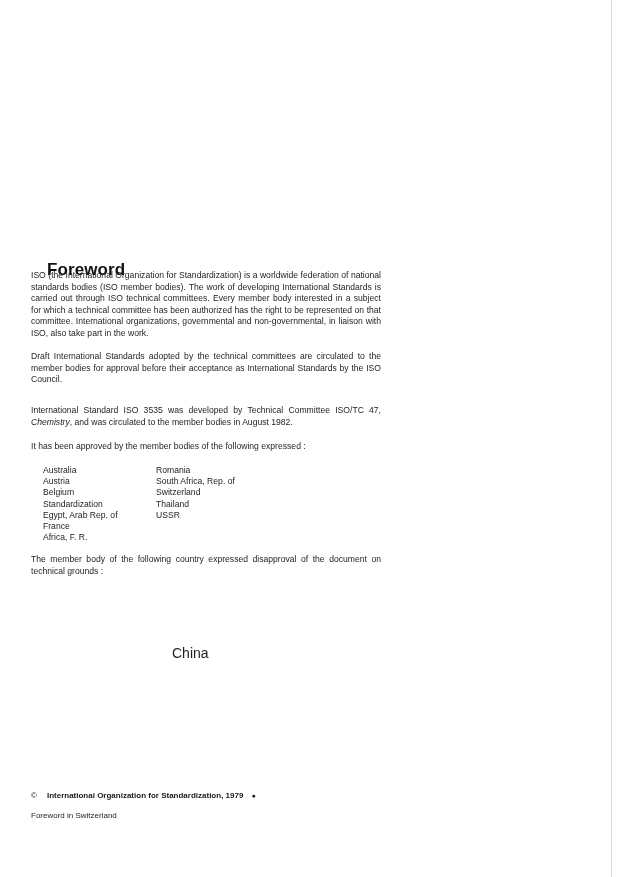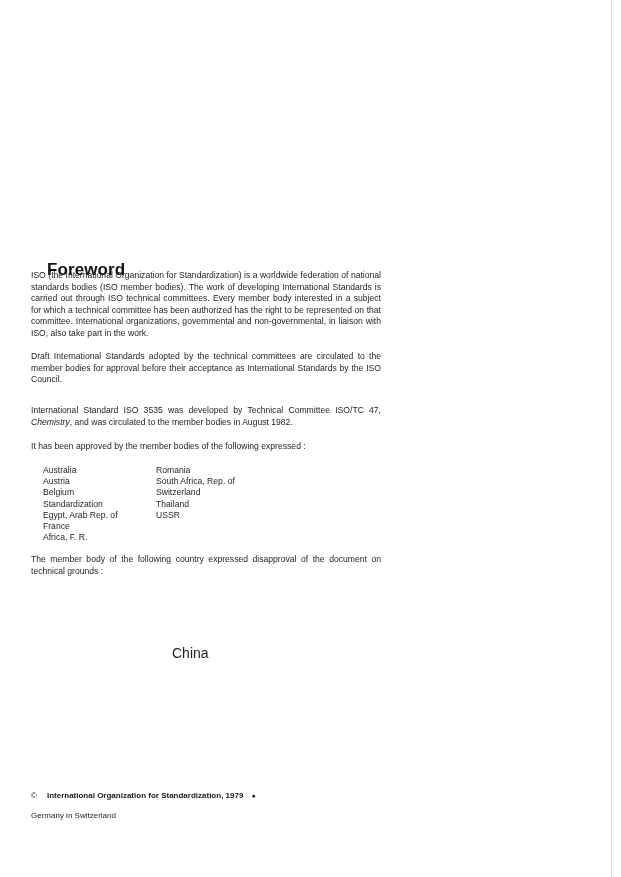--- a/index.html
+++ b/index.html
@@ -80,14 +80,14 @@
   </div>
 
   <p class="para p5">The member body of the following country expressed disapproval of the document on technical grounds :</p>
   <div class="disapprove">China</div>
 
   <div class="footer-copy">
     <span class="copy-sym">©</span>
     <span>International Organization for Standardization, 1979</span>
     <span class="bullet">●</span>
   </div>
-  <div class="printed">Germany in Switzerland</div>
+  <div class="printed">Foreword in Switzerland</div>
 </div>
 
 </body></html>

